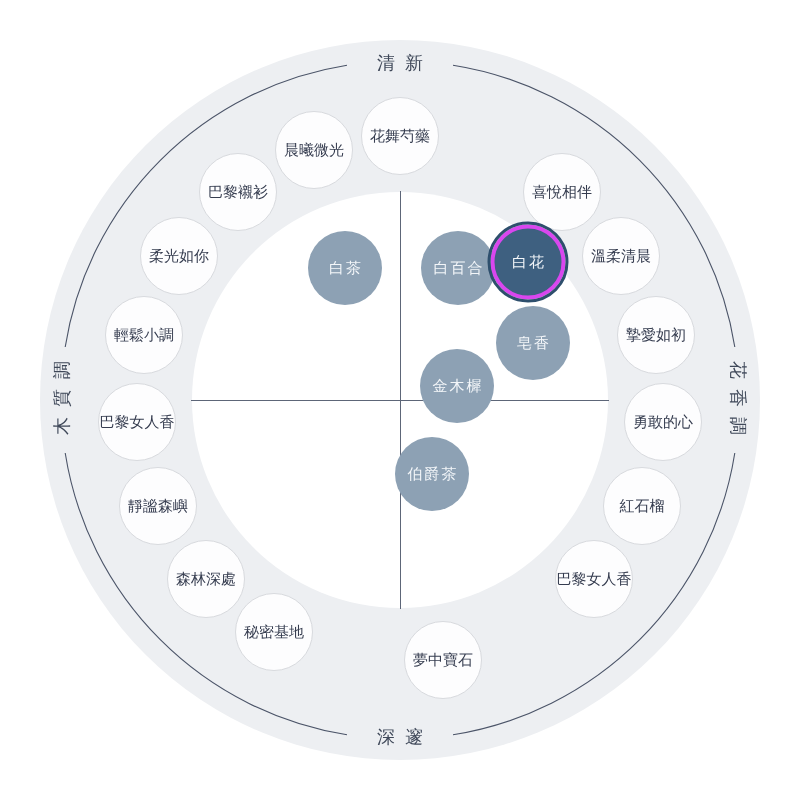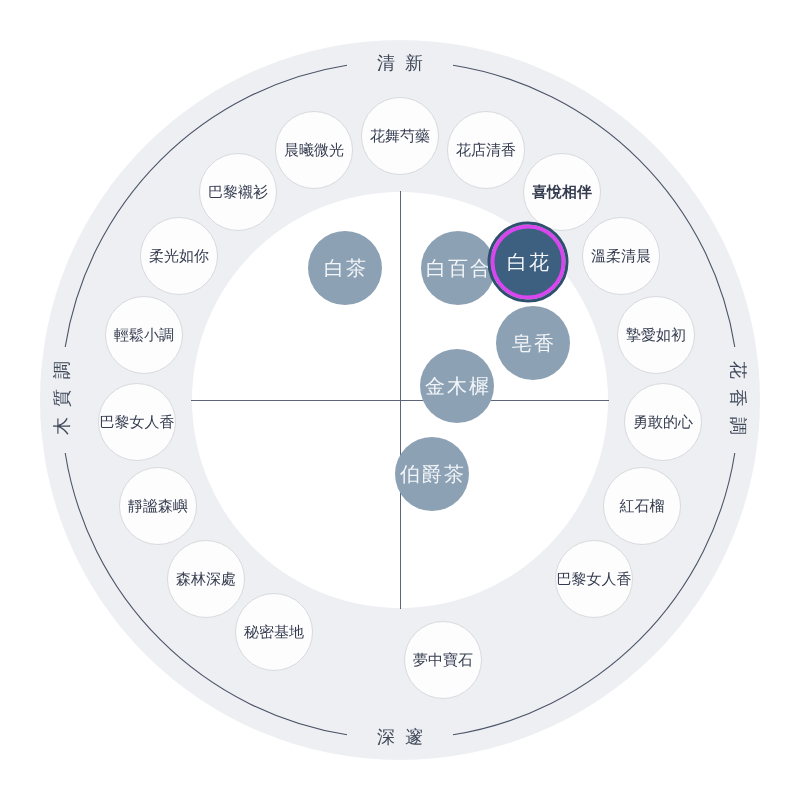--- a/index.html
+++ b/index.html
@@ -24,21 +24,21 @@
   .items-layer{position:absolute;left:0;top:0;width:800px;height:800px;}
   .ring-item{position:absolute;width:78px;height:78px;border-radius:50%;
     background:var(--c-ring_fill,#fdfdfe);border:1px solid var(--c-ring_stroke,#d9dbe0);
     box-sizing:border-box;transform:translate(-50%,-50%);
     display:flex;align-items:center;justify-content:center;
     font-size:15px;font-weight:500;color:var(--c-ring_text,#353c4f);
     white-space:nowrap;cursor:pointer;}
   .point{position:absolute;width:74px;height:74px;border-radius:50%;
     background:var(--c-point_fill,#8da1b4);transform:translate(-50%,-50%);
     display:flex;align-items:center;justify-content:center;
-    font-size:20px;letter-spacing:2px;text-indent:2px;
+    font-size:15px;letter-spacing:2px;text-indent:2px;
     color:var(--c-point_text,#f3f6f9);white-space:nowrap;cursor:pointer;z-index:1;}
   .point.selected{width:75px;height:75px;box-sizing:border-box;
     background:var(--c-highlight_fill,#3e6080);border:4px solid #d946ef;
     outline:3px solid var(--c-highlight_ring,#2e4f6d);z-index:2;}
 </style>
 </head>
 <body>
 
 <div class="stage">
 
@@ -54,22 +54,21 @@
     <line class="axis-line" x1="191" y1="400.5" x2="609" y2="400.5"></line>
   </svg>
 
   <div class="axis-label top" style="left:400px;top:63px;">清新</div>
   <div class="axis-label bottom" style="left:400px;top:737px;">深邃</div>
   <div class="axis-label left" style="left:62px;top:398px;">木質調</div>
   <div class="axis-label right" style="left:738px;top:398px;">花香調</div>
 
   <div class="items-layer">
       <div class="ring-item" style="left: 400px; top: 136px;">花舞芍藥</div>
-      <div class="ring-item" style="left: 486px; top: 150px;">花店清香</div>
-      <div class="ring-item" style="left: 562px; top: 192px; font-weight: bold;">喜悅相伴</div>
+      <div class="ring-item" style="left: 562px; top: 192px;">喜悅相伴</div>
       <div class="ring-item" style="left: 621px; top: 256px;">溫柔清晨</div>
       <div class="ring-item" style="left: 656px; top: 335px;">摯愛如初</div>
       <div class="ring-item" style="left: 663px; top: 422px;">勇敢的心</div>
       <div class="ring-item" style="left: 642px; top: 506px;">紅石榴</div>
       <div class="ring-item" style="left: 594px; top: 579px;">巴黎女人香</div>
       <div class="ring-item" style="left: 443px; top: 660px;">夢中寶石</div>
       <div class="ring-item" style="left: 274px; top: 632px;">秘密基地</div>
       <div class="ring-item" style="left: 206px; top: 579px;">森林深處</div>
       <div class="ring-item" style="left: 158px; top: 506px;">靜謐森嶼</div>
       <div class="ring-item" style="left: 137px; top: 422px;">巴黎女人香</div>

